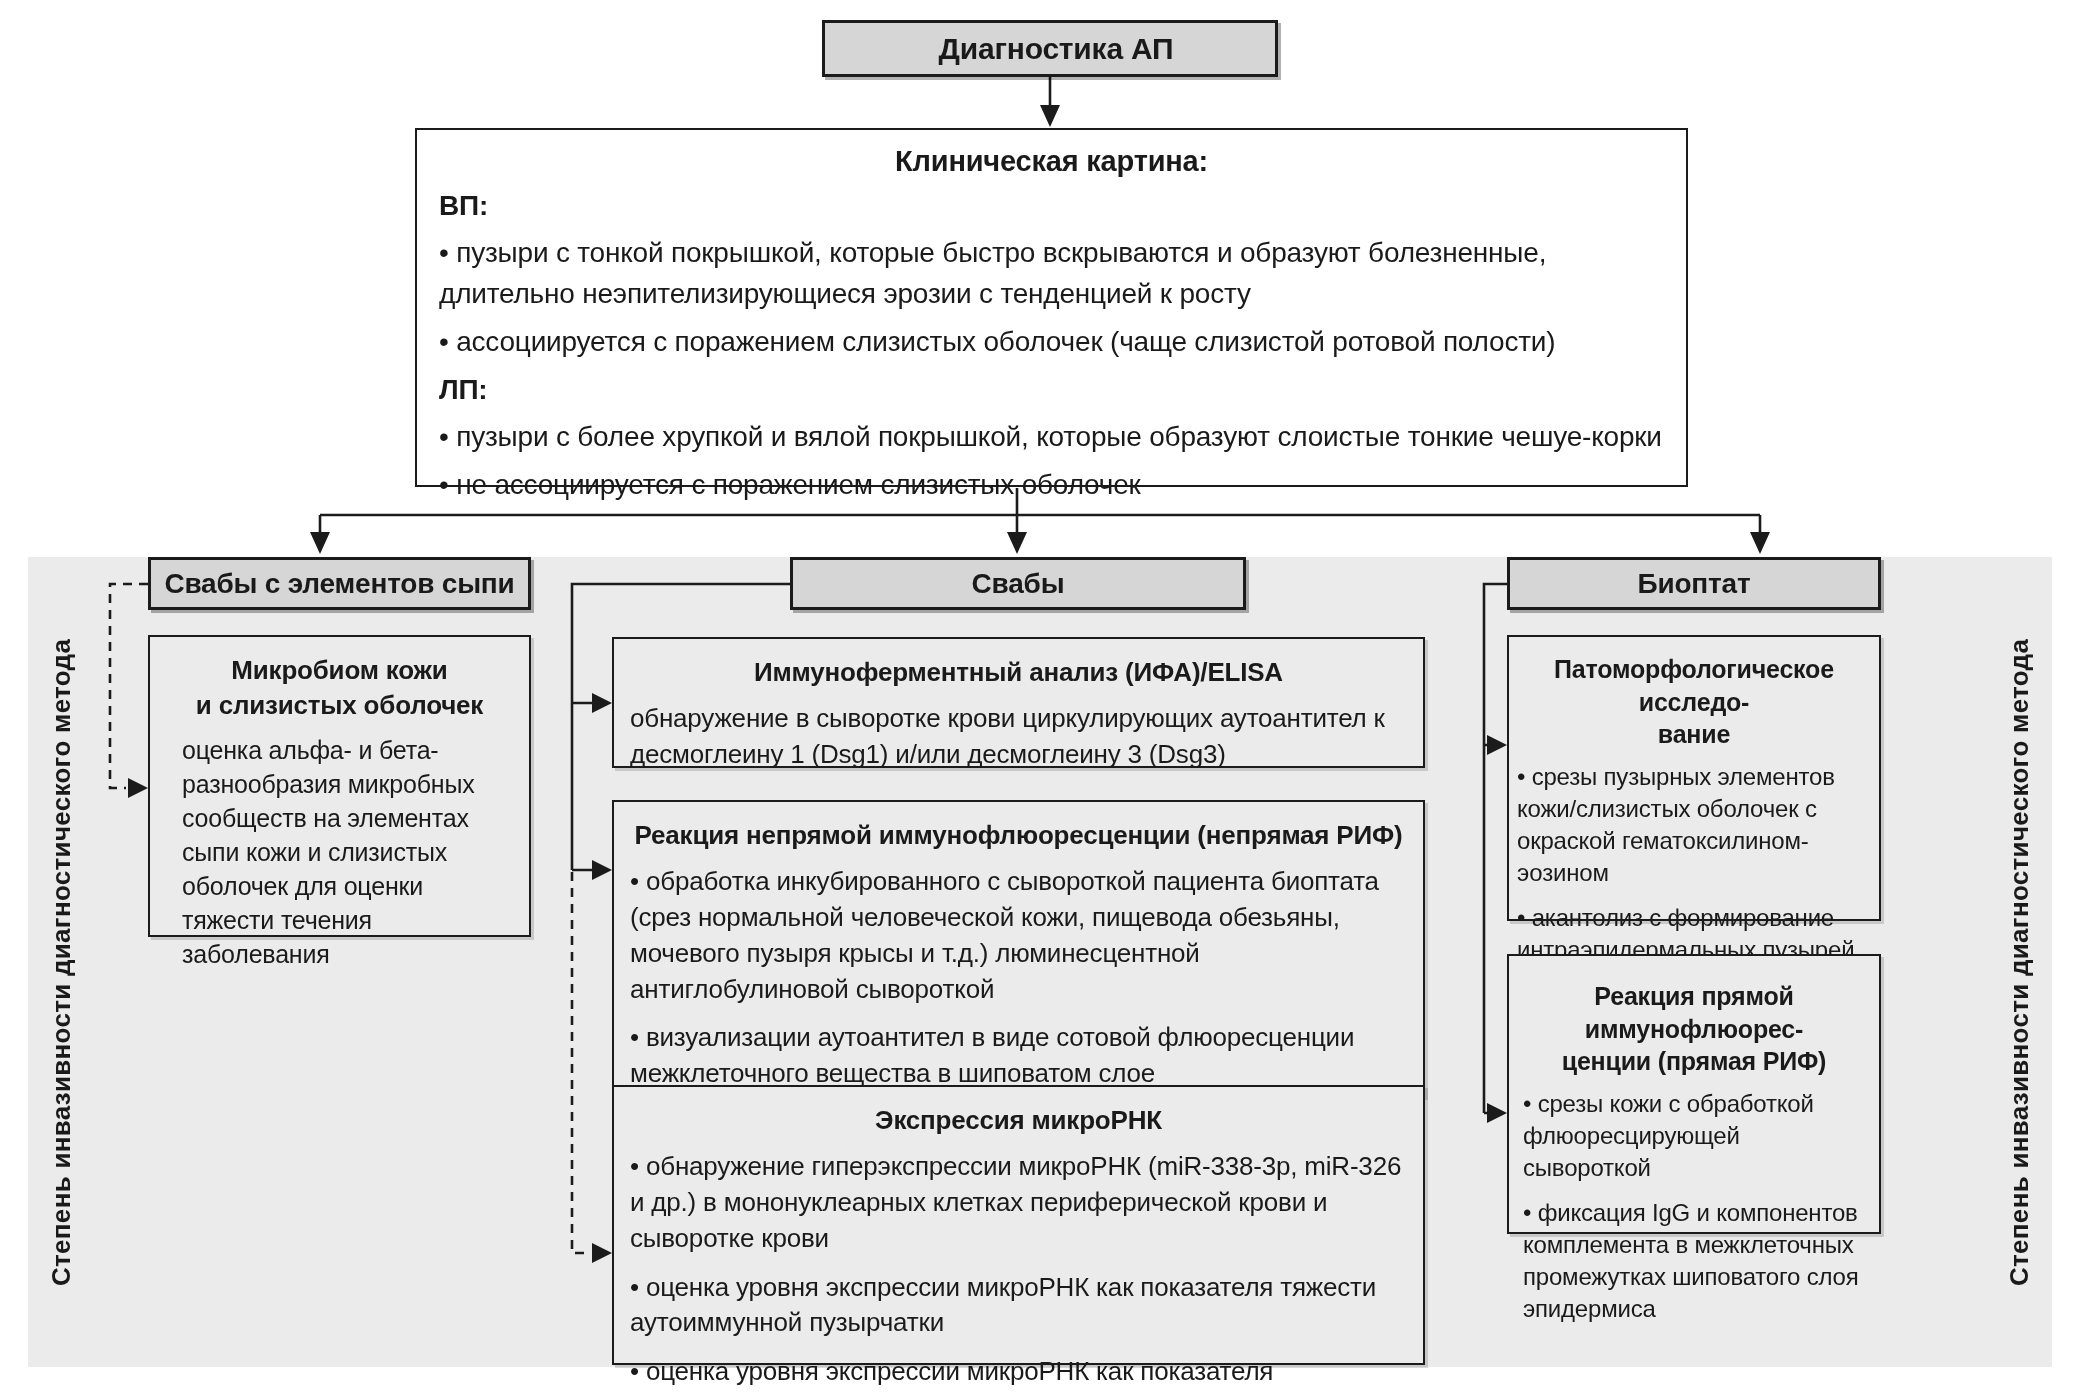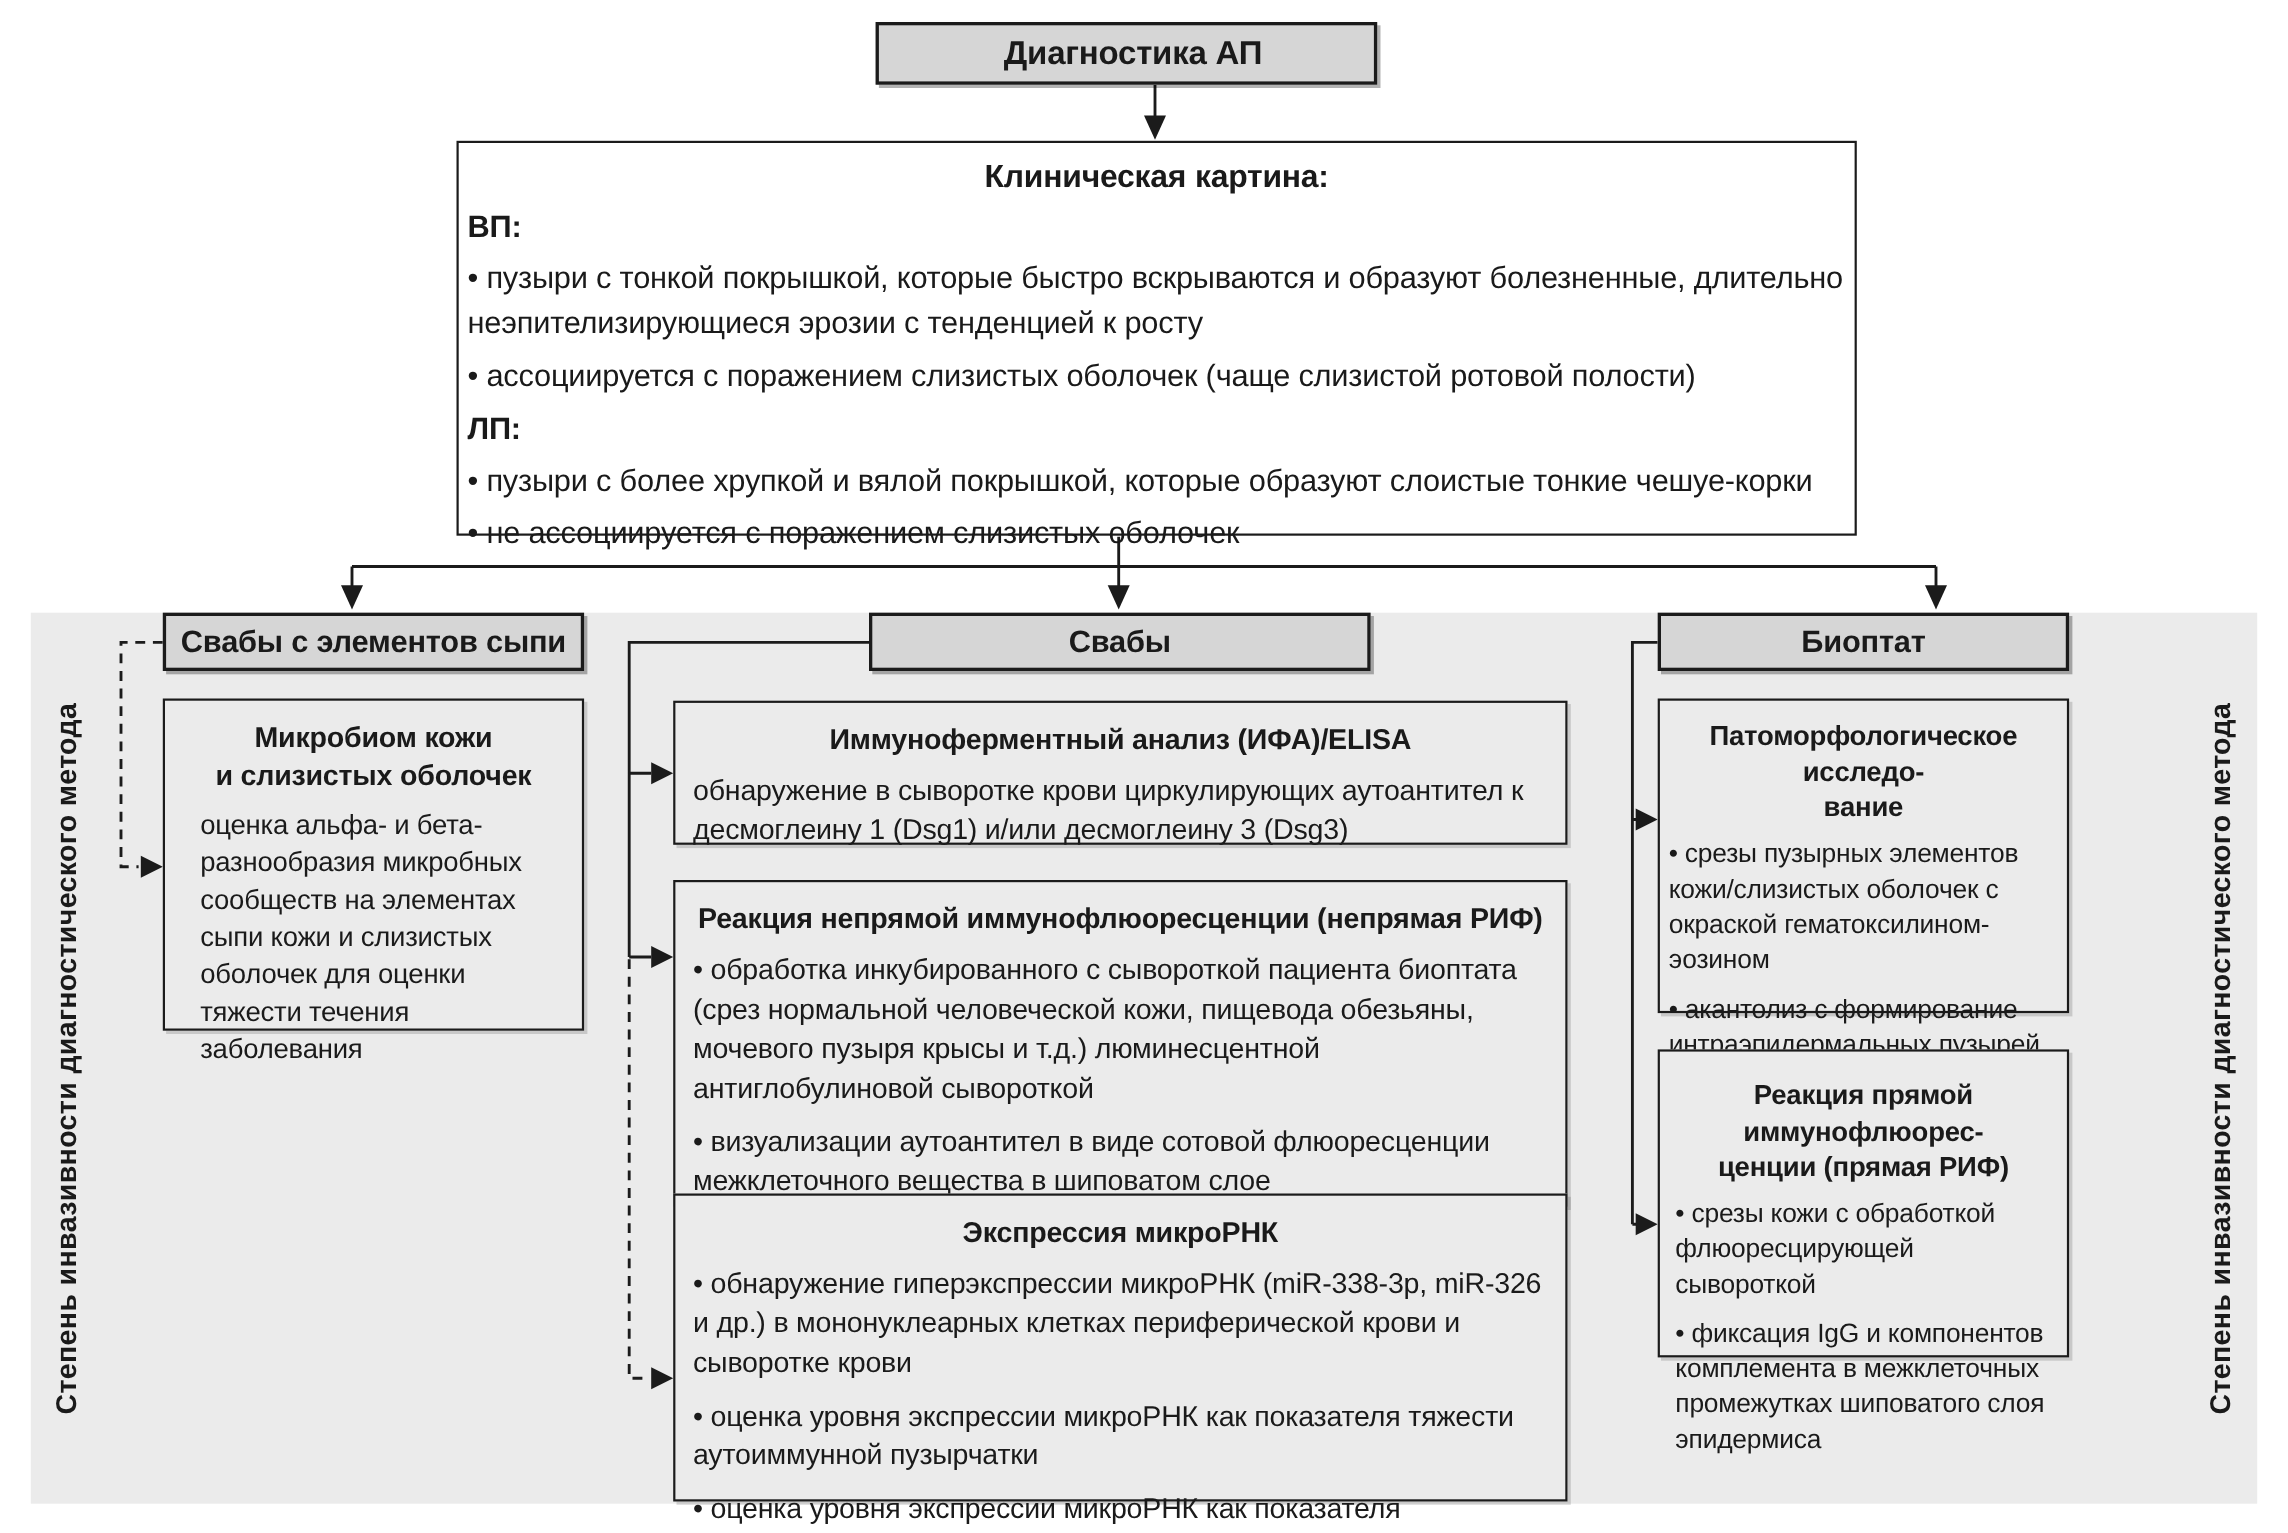--- a/index.html
+++ b/index.html
@@ -29,21 +29,21 @@
   .col-left{font-size:25px;line-height:1.36;}
   .col-left .btitle{font-size:26px;line-height:1.35;}
   .col-mid{font-size:26px;line-height:1.38;}
   .col-mid .btitle{font-size:26px;}
   .col-right{font-size:24px;line-height:1.34;}
   .col-right .btitle{font-size:25px;line-height:1.3;}
   .bullet{margin:0 0 13px 0;}
   .bullet:last-child{margin-bottom:0;}
   .clinical{
     background:#ffffff;border:2px solid #1b1b1b;
-    padding:10px 8px;font-size:28px;line-height:1.46;
+    padding:10px 22px;font-size:28px;line-height:1.46;
   }
   .clinical .ctitle{font-weight:bold;text-align:center;font-size:29px;margin-bottom:2px;}
   .clinical .sec-label{font-weight:bold;margin:4px 0 6px 0;}
   .clinical .citem{margin:0 0 7px 0;}
   .vlabel{
     display:flex;align-items:center;justify-content:center;
     writing-mode:vertical-rl;transform:rotate(180deg);
     font-weight:bold;font-size:26px;letter-spacing:0.3px;text-align:center;
   }
   svg.wires{position:absolute;left:0;top:0;pointer-events:none;}
@@ -76,21 +76,21 @@
     <path d="M1760 554 L1750 532 L1770 532 Z"></path>
     <path d="M612 703 L592 693 L592 713 Z"></path>
     <path d="M612 870 L592 860 L592 880 Z"></path>
     <path d="M612 1253 L592 1243 L592 1263 Z"></path>
     <path d="M148 788 L128 778 L128 798 Z"></path>
     <path d="M1507 745 L1487 735 L1487 755 Z"></path>
     <path d="M1507 1113 L1487 1103 L1487 1123 Z"></path>
   </g>
 </svg>
 
-<div class="abs node root" style="left:796px;top:20px;width:456px;height:57px;padding-left:12px;">
+<div class="abs node root" style="left:822px;top:20px;width:456px;height:57px;padding-left:12px;">
   <span>Диагностика АП</span>
 </div>
 
 <div class="abs clinical" style="left:415px;top:128px;width:1273px;height:359px;">
   <div class="ctitle">Клиническая картина:</div>
   <div class="sec-label">ВП:</div>
   <div class="citem">• пузыри с тонкой покрышкой, которые быстро вскрываются и образуют болезненные, длительно неэпителизирующиеся эрозии с тенденцией к росту</div>
   <div class="citem">• ассоциируется с поражением слизистых оболочек (чаще слизистой ротовой полости)</div>
   <div class="sec-label">ЛП:</div>
   <div class="citem">• пузыри с более хрупкой и вялой покрышкой, которые образуют слоистые тонкие чешуе-корки</div>

